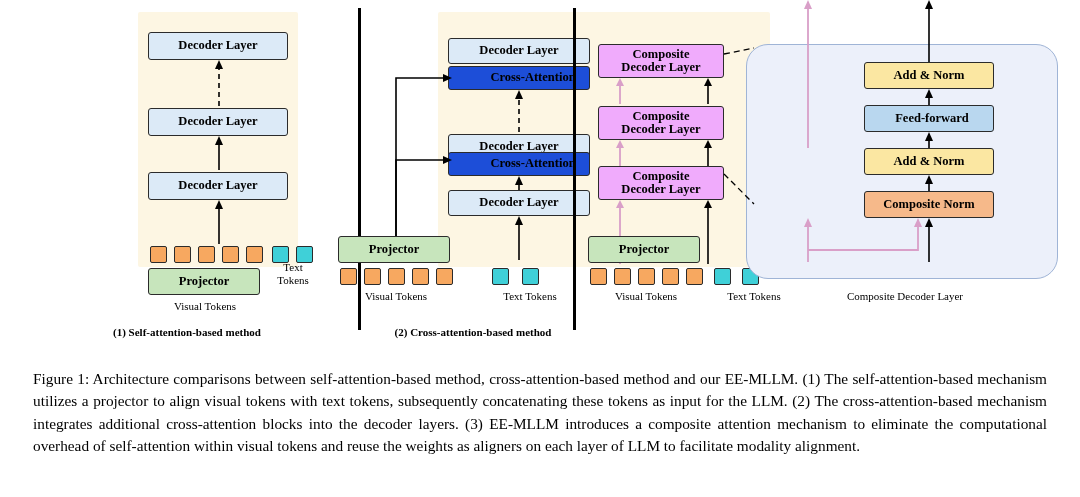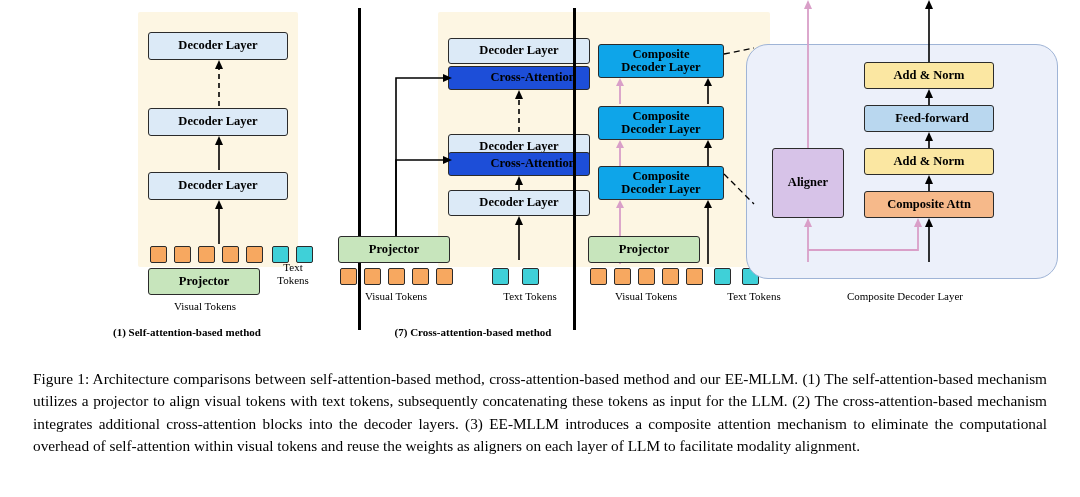--- a/index.html
+++ b/index.html
@@ -49,21 +49,21 @@
     background: #dceaf7;
   }
   .cross {
     background: #1d4ed8;
     padding-left: 28px;
   }
   .projector {
     background: #c7e5bc;
   }
   .composite-dec {
-    background: #0ea5e9;
+    background: #f0abfc;
     font-family: Liberation Serif, serif;
   }
   .aligner {
     background: #d7c3e8;
   }
   .compattn {
     background: #f6b98a;
   }
   .addnorm {
     background: #fbe7a2;
@@ -199,21 +199,21 @@
   <div class="tok visual" style="left:364px; top:268px;"></div>
   <div class="tok visual" style="left:388px; top:268px;"></div>
   <div class="tok visual" style="left:412px; top:268px;"></div>
   <div class="tok visual" style="left:436px; top:268px;"></div>
   <div class="tok text" style="left:492px; top:268px;"></div>
   <div class="tok text" style="left:522px; top:268px;"></div>
 
   <div class="cap" style="left:334px; top:290px; width:124px;">Visual Tokens</div>
   <div class="cap" style="left:476px; top:290px; width:108px;">Text Tokens</div>
 
-  <div class="cap bold" style="left:328px; top:326px; width:290px;">(7) Cross-attention-based method</div>
+  <div class="cap bold" style="left:328px; top:326px; width:290px;">(2) Cross-attention-based method</div>
 
   <div class="vline" style="left:573px; top:8px; height:322px;"></div>
 
   <div class="panel-bg" style="left:590px; top:12px; width:180px; height:255px;"></div>
 
   <div class="box composite-dec" style="left:598px; top:44px; width:126px; height:34px; white-space:pre-line;">Composite
 Decoder Layer</div>
   <div class="box composite-dec" style="left:598px; top:106px; width:126px; height:34px; white-space:pre-line;">Composite
 Decoder Layer</div>
   <div class="box composite-dec" style="left:598px; top:166px; width:126px; height:34px; white-space:pre-line;">Composite
@@ -266,22 +266,21 @@
   <div class="arrow" style="left:722px; top:44px;">
     <svg width="40" height="160">
       <line x1="2" y1="10" x2="32" y2="4" stroke="#000" stroke-width="1.3" stroke-dasharray="6,4"></line>
       <line x1="2" y1="130" x2="32" y2="160" stroke="#000" stroke-width="1.3" stroke-dasharray="6,4"></line>
     </svg>
   </div>
 
   <div class="box addnorm" style="left:864px; top:62px; width:130px; height:27px;">Add &amp; Norm</div>
   <div class="box feedfwd" style="left:864px; top:105px; width:130px; height:27px;padding-left:6px;">Feed-forward</div>
   <div class="box addnorm" style="left:864px; top:148px; width:130px; height:27px;">Add &amp; Norm</div>
-  <div class="box compattn" style="left:864px; top:191px; width:130px; height:27px;">Composite Attn</div>
-  <div class="box aligner" style="left:772px; top:148px; width:72px; height:70px;">Aligner</div>
+  <div class="box compattn" style="left:864px; top:191px; width:130px; height:27px;">Composite Norm</div>
 
   <div class="arrow" style="left:921px; top:0px;">
     <svg width="16" height="278">
       <line x1="8" y1="62" x2="8" y2="8" stroke="#000" stroke-width="1.6"></line>
         <polygon points="8,0 4,9 12,9" fill="#000"></polygon>
       <line x1="8" y1="105" x2="8" y2="97" stroke="#000" stroke-width="1.6"></line>
         <polygon points="8,89 4,98 12,98" fill="#000"></polygon>
       <line x1="8" y1="148" x2="8" y2="140" stroke="#000" stroke-width="1.6"></line>
         <polygon points="8,132 4,141 12,141" fill="#000"></polygon>
       <line x1="8" y1="191" x2="8" y2="183" stroke="#000" stroke-width="1.6"></line>

